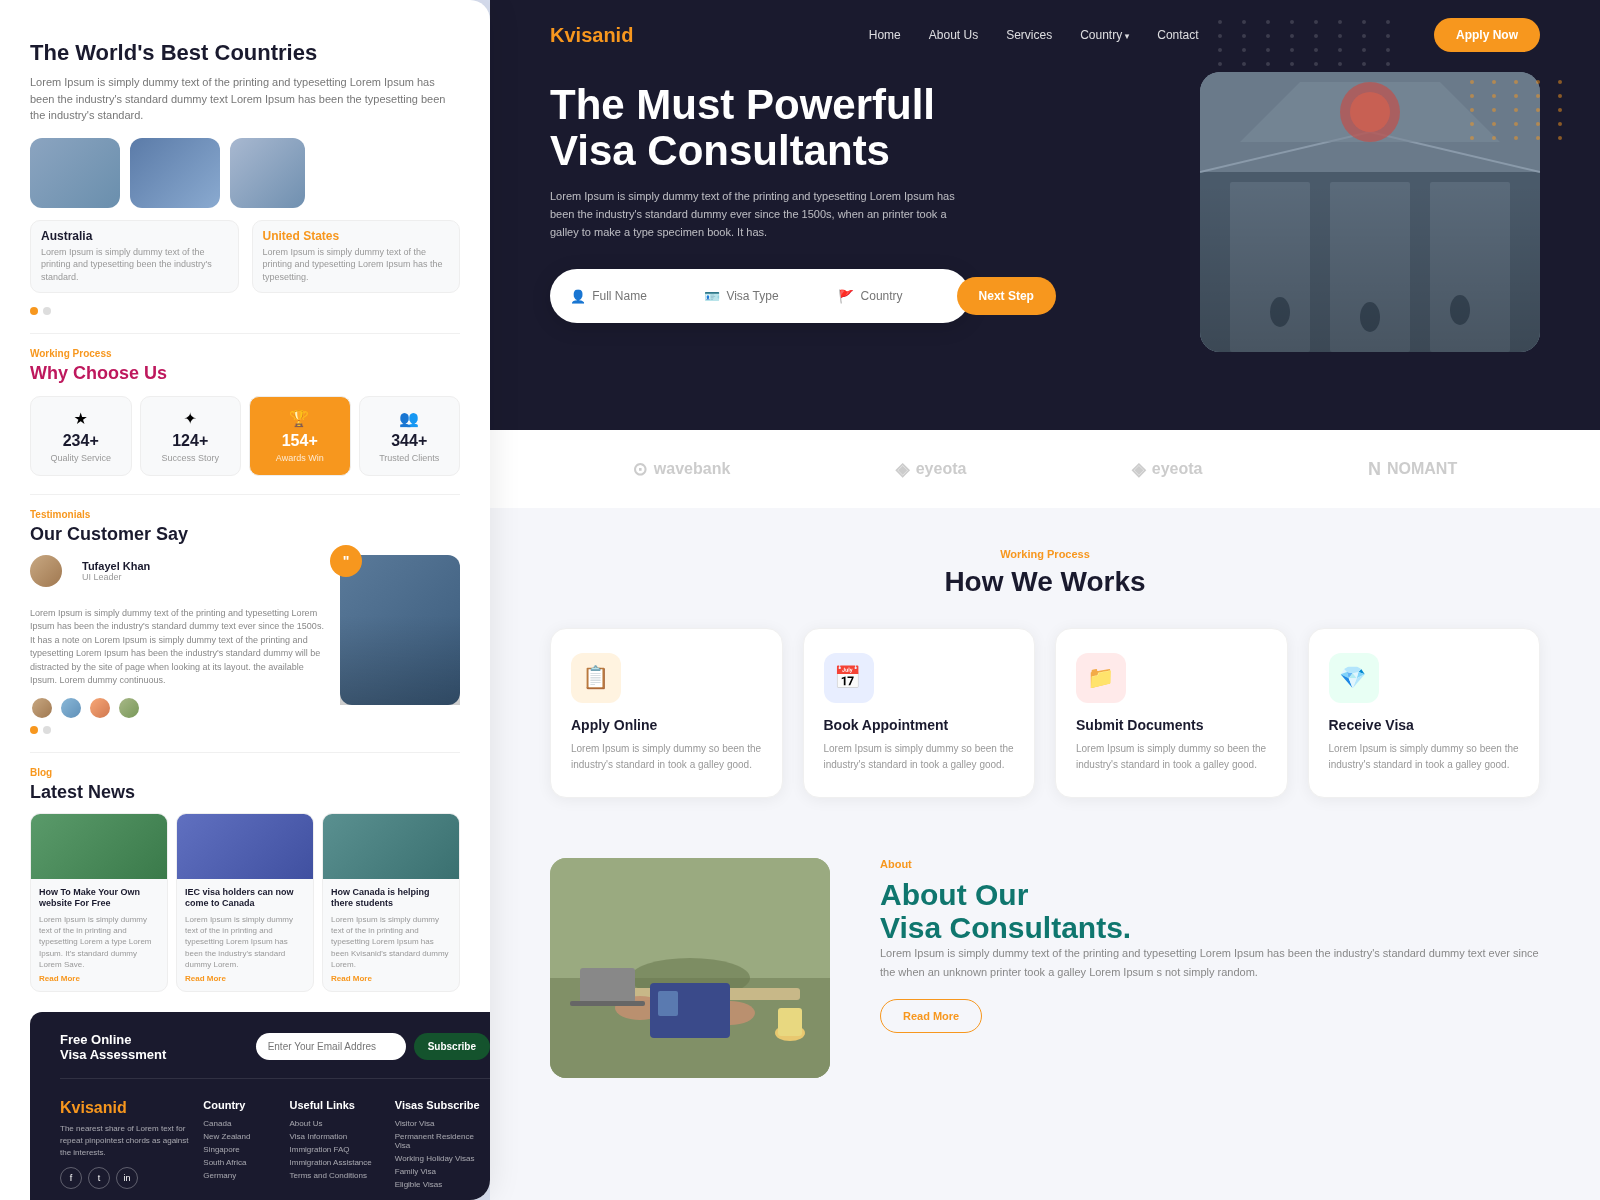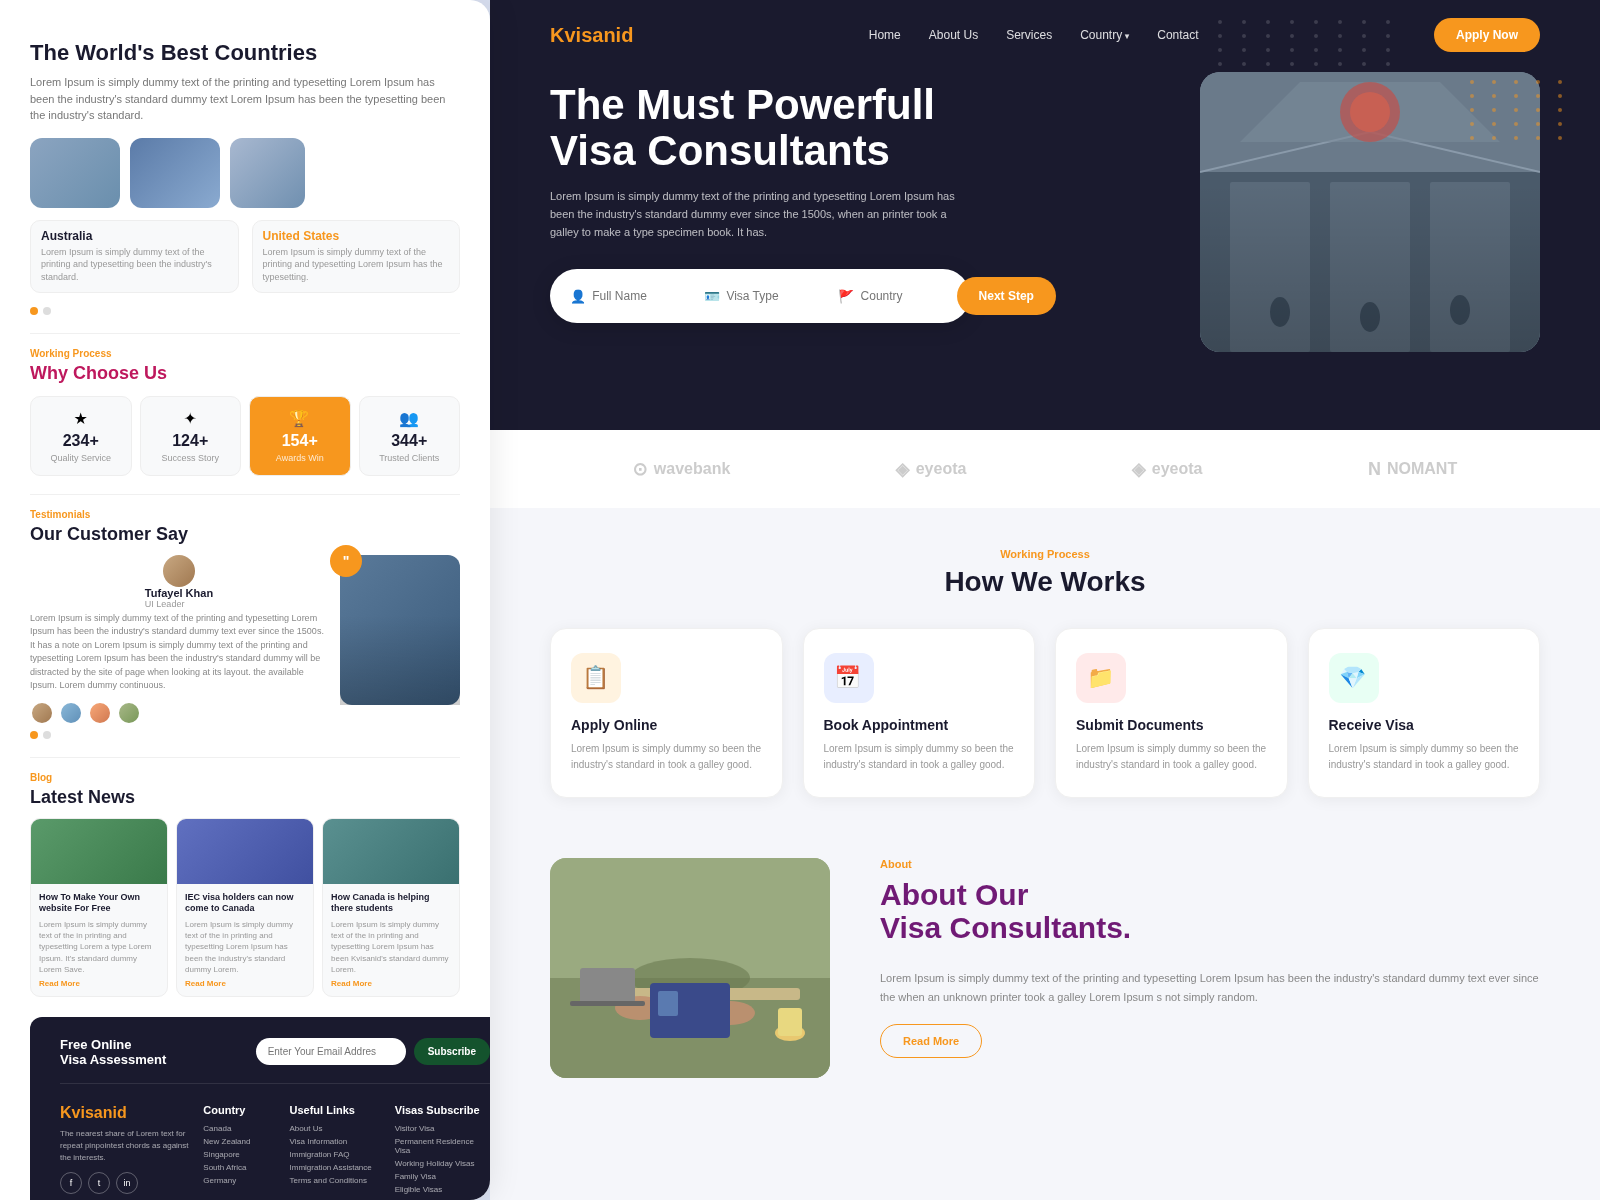--- a/index.html
+++ b/index.html
@@ -48,21 +48,21 @@
     .stat-card.orange .stat-num { color: #fff; }
     .stat-card .stat-label { font-size: 9px; color: #999; margin-top: 3px; }
     .stat-card.orange .stat-label { color: rgba(255,255,255,0.8); }
     .stat-icon { font-size: 16px; margin-bottom: 4px; }
 
     
     .customer-section { margin-top: 18px; border-top: 1px solid #f0f0f0; padding-top: 14px; }
     .customer-section .section-title { font-size: 18px; font-weight: 700; color: #1a1a2e; margin-bottom: 10px; }
     .testimonial-area { display: flex; gap: 12px; align-items: flex-start; }
     .testimonial-text-area { flex: 1; }
-    .customer-info { display: flex; align-items: center; gap: 0; margin-bottom: 3px; flex-direction: column; }
+    .customer-info { display: flex; align-items: center; gap: 20px; margin-bottom: 20px; }
     .customer-avatar { width: 32px; height: 32px; border-radius: 50%; background: linear-gradient(135deg, #c8a882, #a07850); }
     .customer-name { font-size: 11px; font-weight: 700; color: #1a1a2e; }
     .customer-role { font-size: 9px; color: #999; }
     .testimonial-text-content { font-size: 9px; color: #888; line-height: 1.5; }
     .testimonial-image { width: 120px; height: 150px; border-radius: 12px; background: linear-gradient(135deg, #5a7a9a, #3a5a7a); position: relative; flex-shrink: 0; }
     .quote-bubble { position: absolute; top: -10px; left: -10px; width: 32px; height: 32px; background: #f7971e; border-radius: 50%; display: flex; align-items: center; justify-content: center; color: #fff; font-size: 14px; font-weight: 700; }
     .customer-thumbs { display: flex; gap: 5px; margin-top: 8px; align-items: center; }
     .thumb { width: 24px; height: 24px; border-radius: 50%; border: 2px solid #fff; }
     .thumb:nth-child(1) { background: linear-gradient(135deg, #c8a882, #a07850); }
     .thumb:nth-child(2) { background: linear-gradient(135deg, #8ab8d8, #6090b8); }
@@ -221,21 +221,21 @@
     .step-icon.pink-light { background: #ffeaea; }
     .step-icon.green-light { background: #e8fff4; }
     .step-title { font-size: 14px; font-weight: 700; color: #1a1a2e; margin-bottom: 8px; }
     .step-desc { font-size: 10px; color: #999; line-height: 1.6; }
 
     
     .about-section { padding: 20px 60px 40px; display: flex; gap: 50px; align-items: flex-start; }
     .about-image-area { flex-shrink: 0; width: 280px; height: 220px; border-radius: 16px; background: linear-gradient(135deg, #b8c8a0, #8a9870); overflow: hidden; }
     .about-text-area { flex: 1; }
     .about-label { font-size: 11px; color: #f7971e; font-weight: 700; margin-bottom: 8px; }
-    .about-title { font-size: 30px; font-weight: 900; color: #701a75; line-height: 1.1; margin-bottom: 25px; }
+    .about-title { font-size: 30px; font-weight: 900; color: #0f766e; line-height: 1.1; margin-bottom: 0; }
     .about-desc { font-size: 11px; color: #888; line-height: 1.7; margin-bottom: 18px; }
     .read-more-btn { display: inline-block; padding: 10px 22px; border: 1.5px solid #f7971e; color: #f7971e; border-radius: 25px; font-size: 11px; font-weight: 600; cursor: pointer; background: transparent; }
 
     
     .right-dots {
       position: absolute;
       right: 30px;
       top: 80px;
       display: grid;
       grid-template-columns: repeat(5, 12px);

